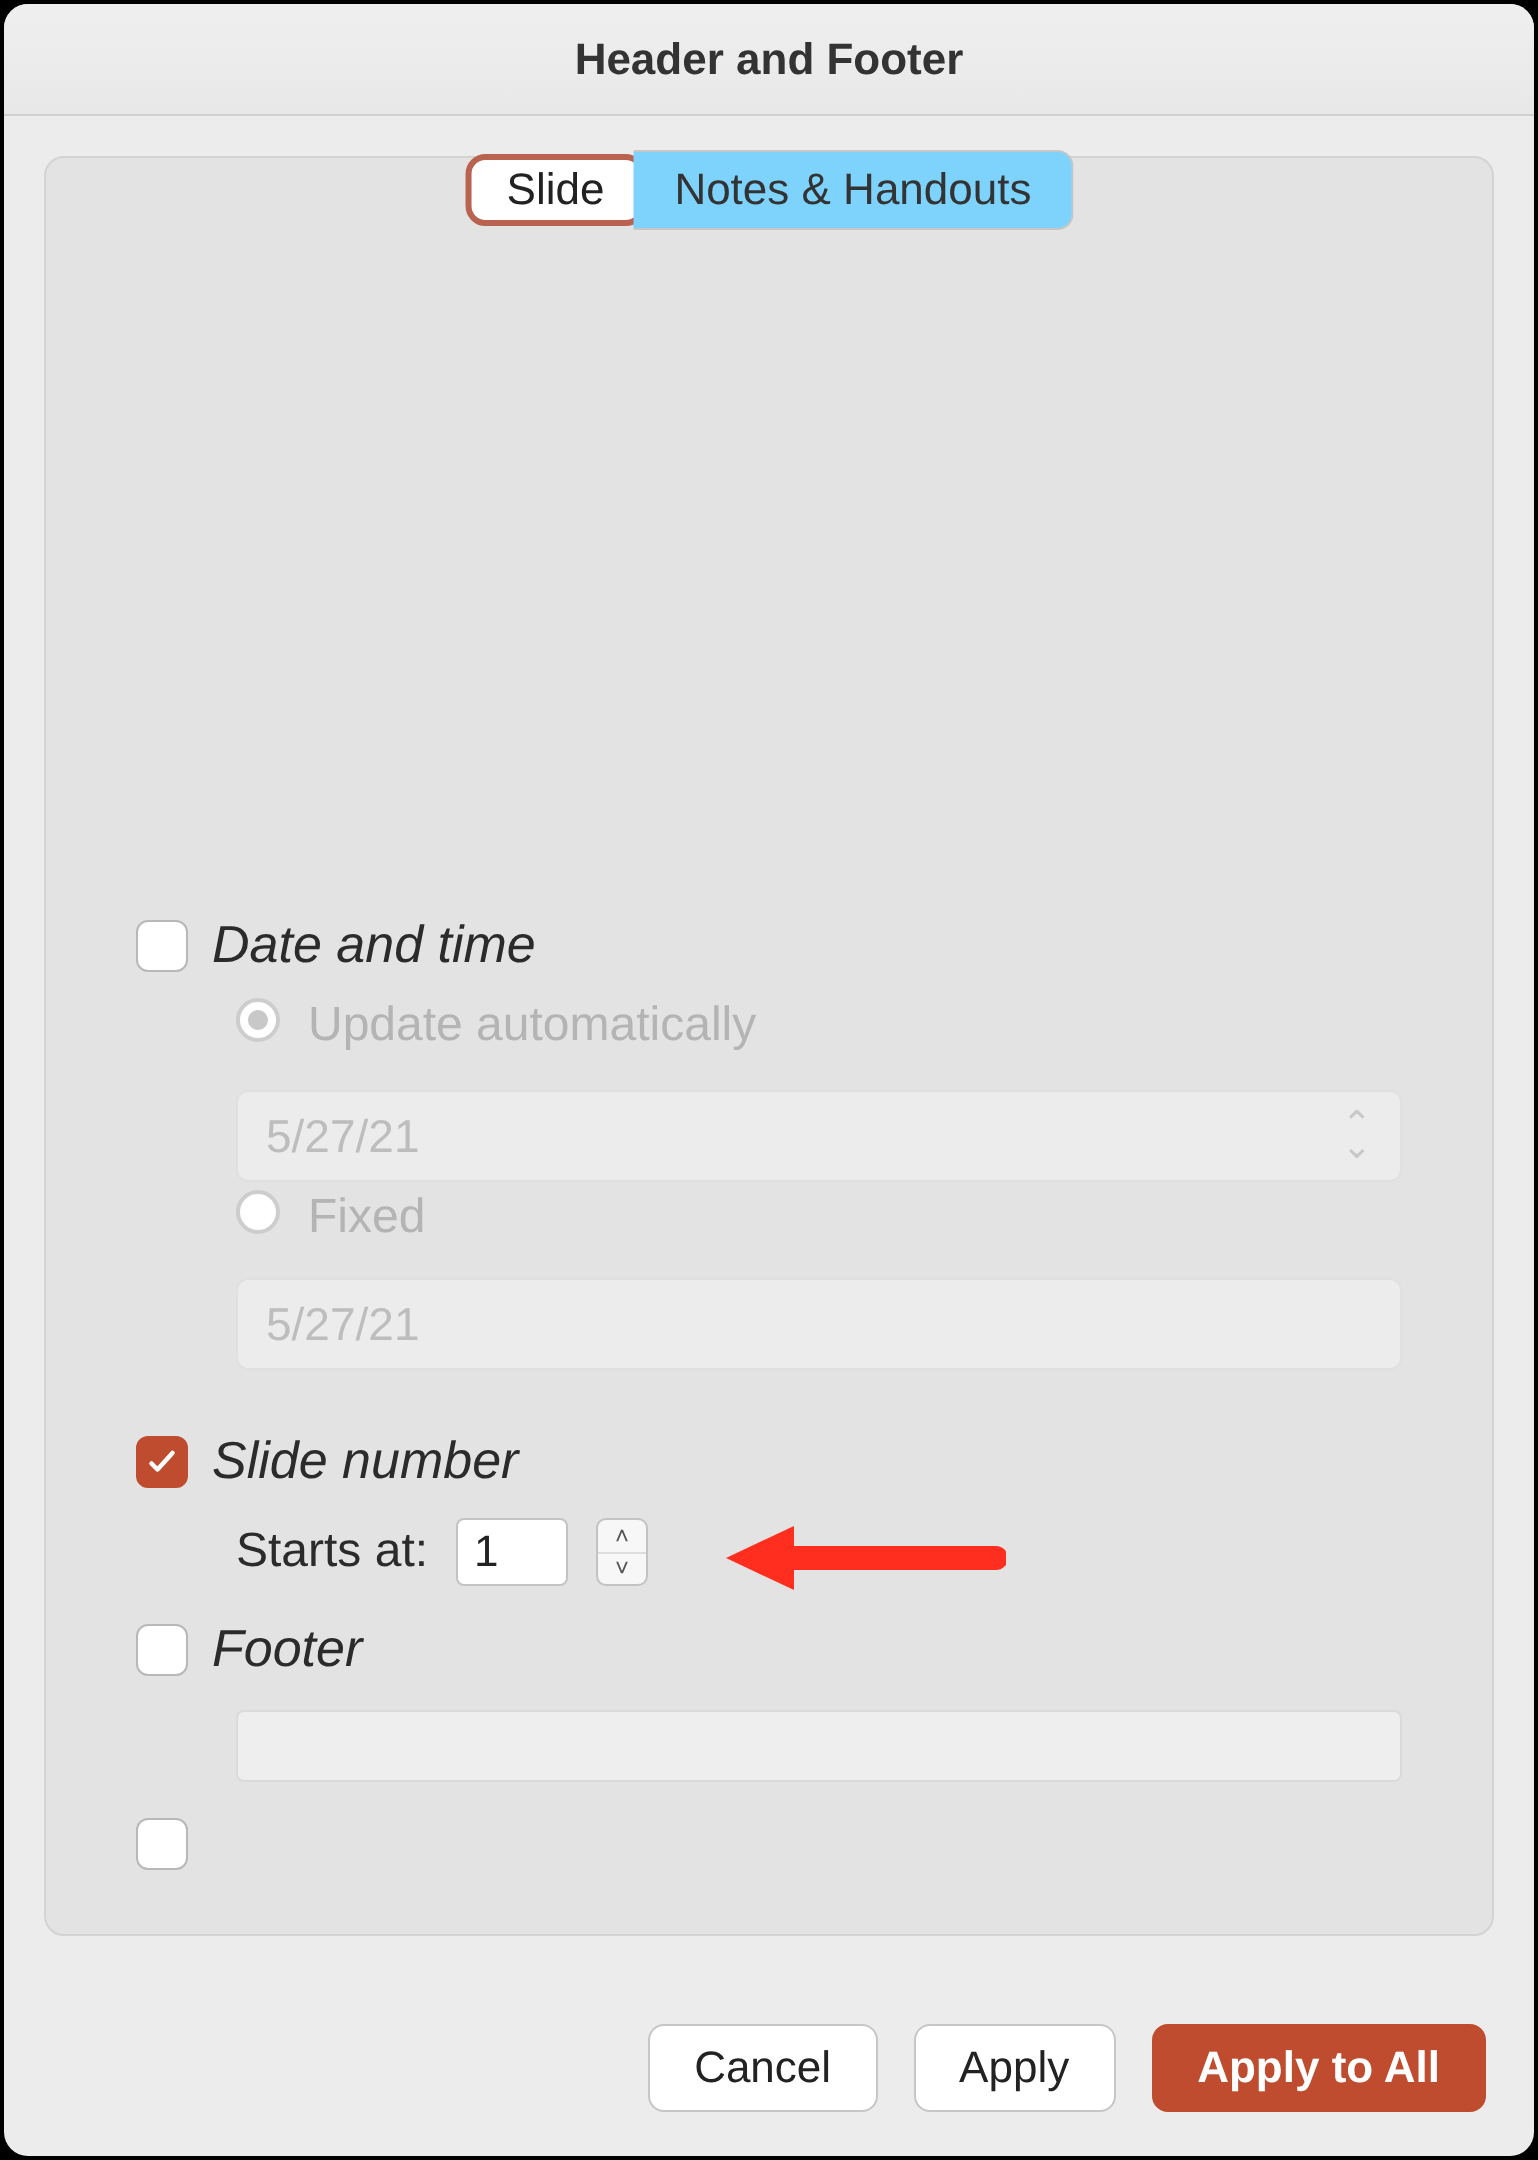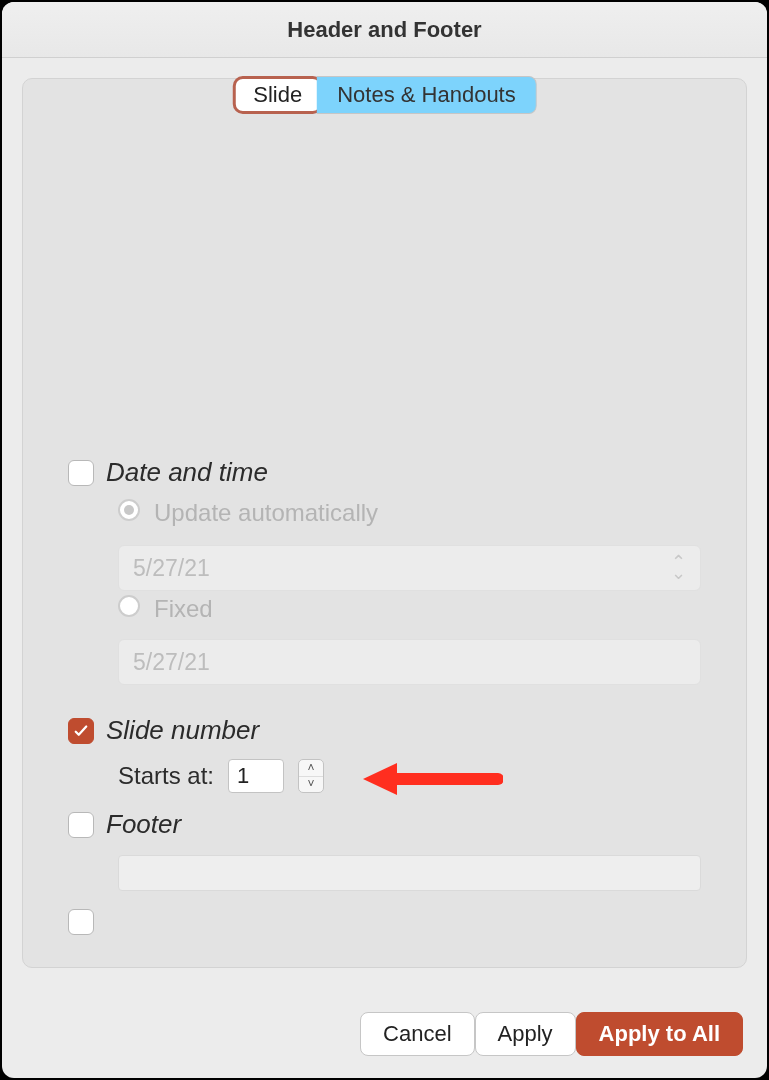--- a/index.html
+++ b/index.html
@@ -50,20 +50,21 @@
   
   .tabs-wrap {
     position: absolute;
     top: 18px;
     left: 50%;
     transform: translateX(-50%);
     display: flex;
     border-radius: 8px;
     z-index: 5;
     height: 38px;
+    align-items: center;
   }
   .tab {
     display:inline-flex;
     align-items:center;
     justify-content:center;
     font-size: 22px;
     padding: 4px 20px;
     cursor: pointer;
   }
   .tab.active {
@@ -215,21 +216,21 @@
   .footer-field {
     position:absolute; left: 95px; right: 45px; top: 776px;
     height: 36px; border:1px solid #dadada; border-radius:4px;
     background:#eeeeee;
   }
 
   
   .buttons {
     position:absolute;
     right: 24px; bottom: 22px;
-    display:flex; 
+    display:flex; gap:18px;
   }
   .btn {
     height: 44px;
     padding: 0 22px;
     border-radius: 8px;
     font-size: 22px;
     display:inline-flex; align-items:center; justify-content:center;
     cursor:pointer;
     border:1px solid #c6c6c6;
     background:#fff; color:#222;

